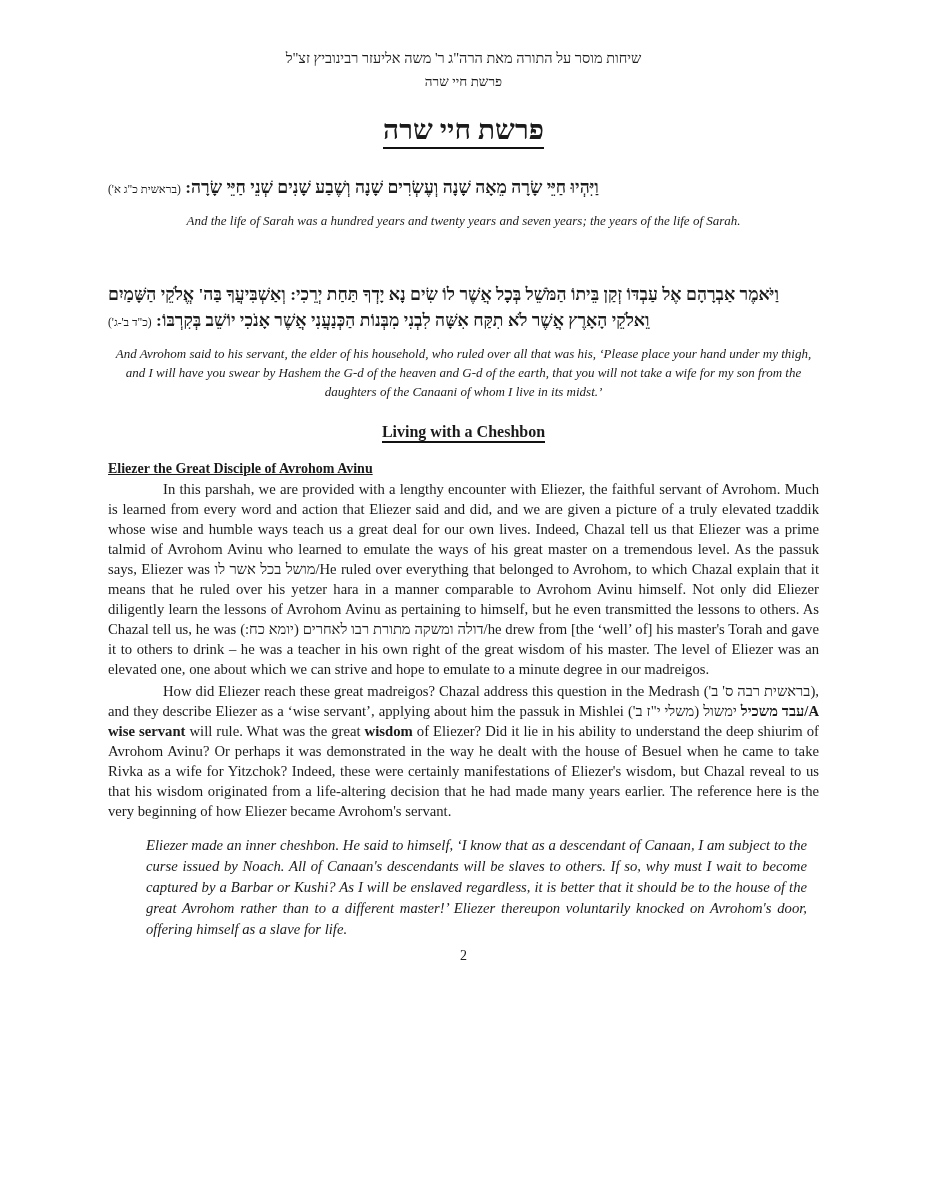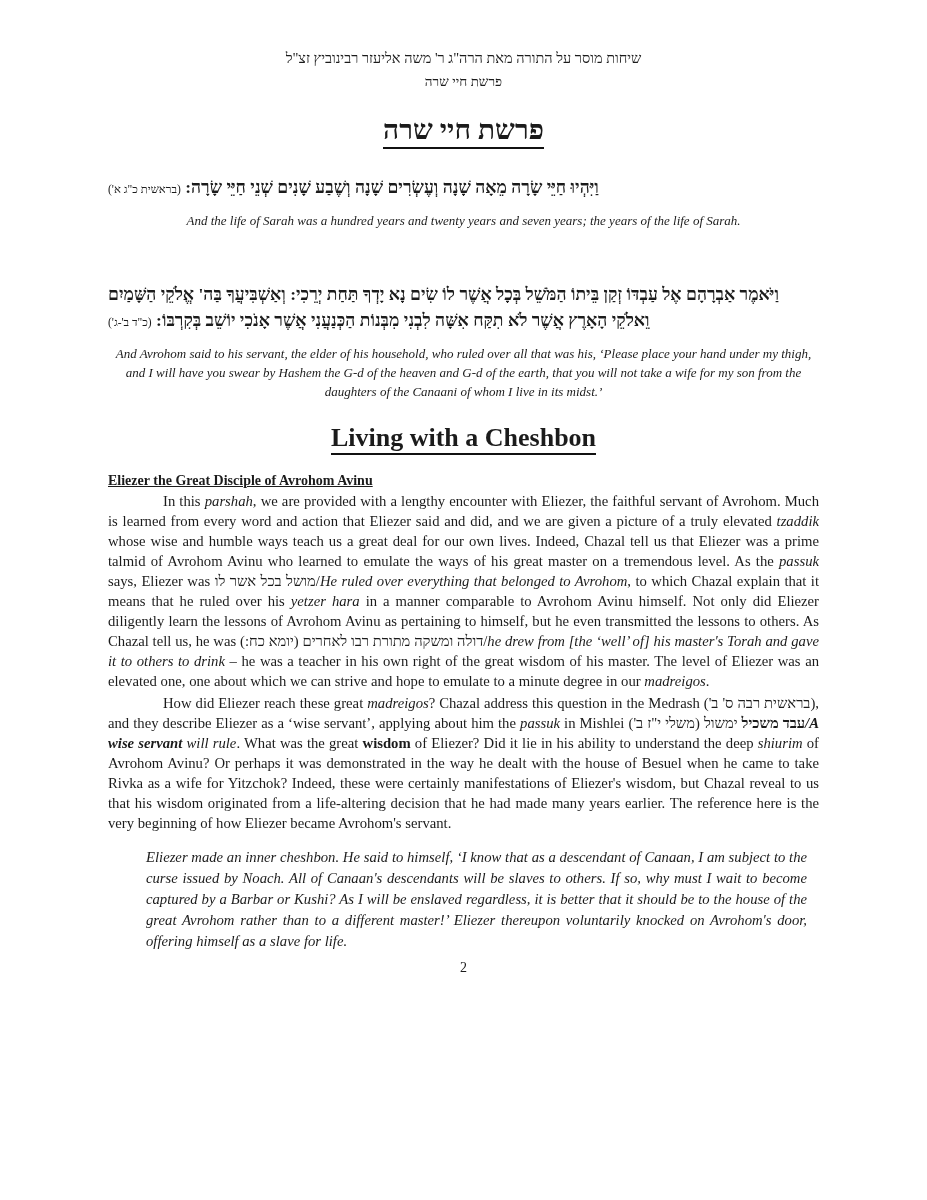--- a/index.html
+++ b/index.html
@@ -19,40 +19,40 @@
   .doc-title span{border-bottom:2.5px solid #111;padding-bottom:2px;}
   .verse{
     direction:rtl;text-align:left;font-size:17.5px;line-height:26px;
     margin-top:28px;
   }
   .translation{
     text-align:center;font-style:italic;font-size:13px;line-height:19px;
     margin-top:9px;
   }
   .main-heading{
-    text-align:center;font-size:26px;font-weight:700;margin-top:22px;
+    text-align:center;font-size:16px;font-weight:700;margin-top:22px;
   }
   .main-heading span{border-bottom:2px solid #111;padding-bottom:1px;}
   .sub-heading{
     font-size:14px;font-weight:700;margin-top:20px;
     text-decoration:underline;
   }
   .body-para{
     font-size:14.7px;line-height:20px;text-align:justify;
     text-indent:55px;margin-top:2px;
   }
   .quote{
     font-style:italic;font-size:14.7px;line-height:21px;
     margin:14px 12px 0 38px;text-align:justify;
   }
   .quote.last{text-align:left;margin-top:12px;}
   .page-number{text-align:center;font-size:14px;margin-top:8px;}
   
   .rb{font-weight:700;}
-  .ri{font-style:italic;}
+  .ri{}
   .rhe{unicode-bidi:isolate;}
   .rsm{font-size:11.5px;font-weight:400;}
 </style>
 </head>
 <body>
 
 <div class="page">
 
   <div class="doc-header">
     <div class="hdr1">שיחות מוסר על התורה מאת הרה"ג ר' משה אליעזר רבינוביץ זצ"ל</div>

